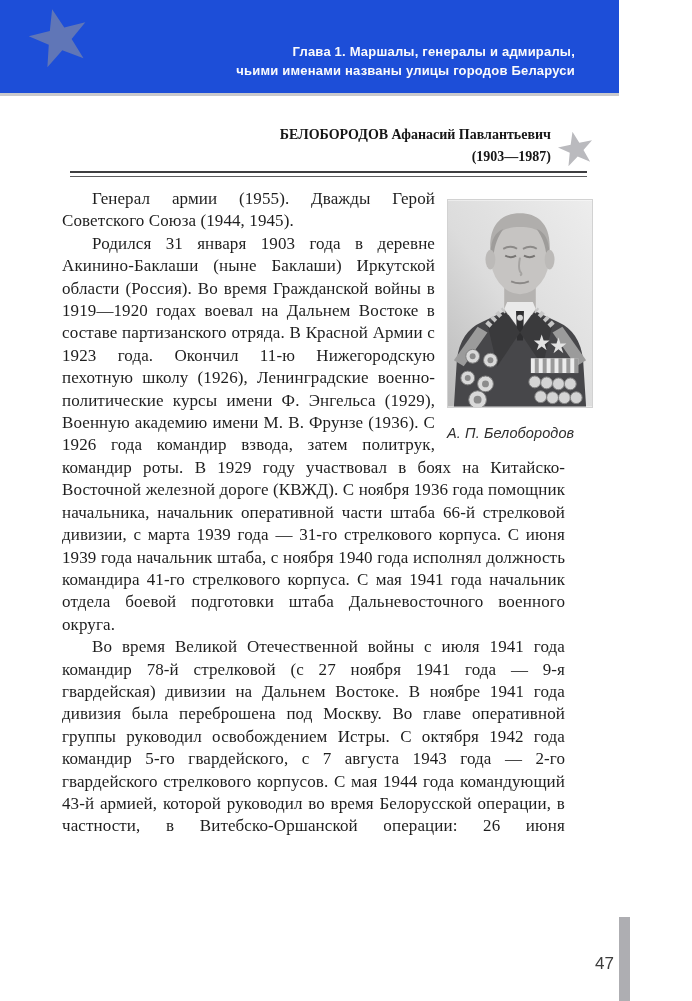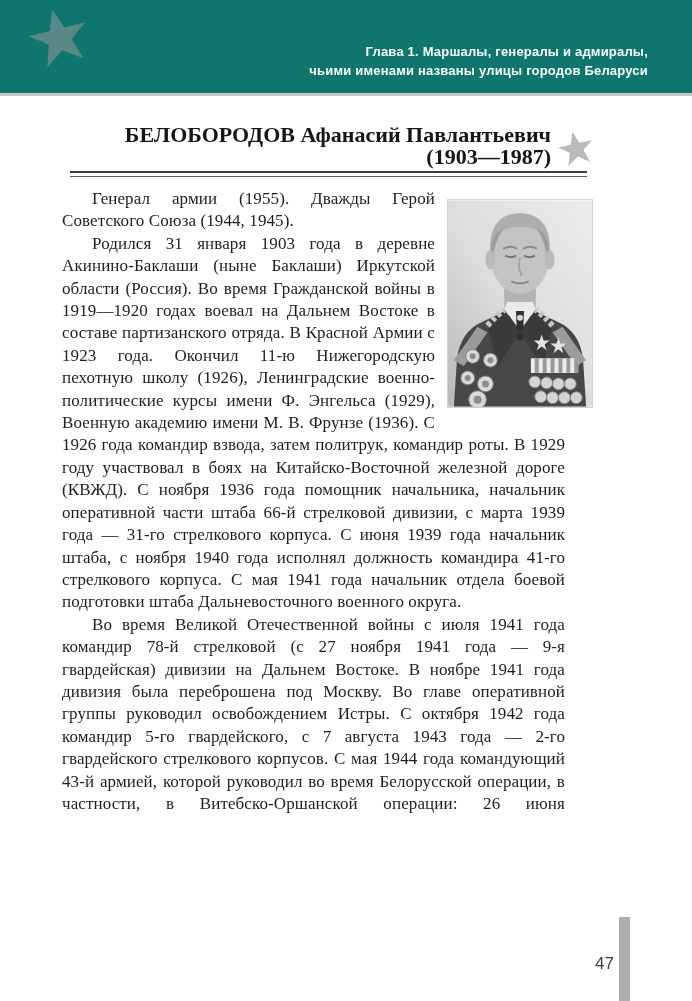--- a/index.html
+++ b/index.html
@@ -1,31 +1,31 @@
 <!DOCTYPE html>
 <html lang="ru"><head>
 <meta charset="utf-8">
 <style>
   html,body{margin:0;padding:0;background:#ffffff;}
   .page{position:relative;width:692px;height:1001px;background:#ffffff;overflow:hidden;
         font-family:"Liberation Serif", serif;}
 
   
-  .band{position:absolute;left:0;top:0;width:692px;height:96px;background:#0f766e;
+  .band{position:absolute;left:0;top:0;width:619px;height:96px;background:#1d4ed8;
         border-bottom:3px solid #c9c9cc;box-sizing:border-box;}
   .band-star{position:absolute;left:28px;top:6px;width:62px;height:62px;opacity:.55;
              transform:rotate(-14deg);}
   .band-text{position:absolute;right:44px;top:42px;text-align:right;
              font-family:"Liberation Sans", sans-serif;font-weight:bold;
              font-size:13px;line-height:19px;color:#fbfbfc;letter-spacing:.2px;}
 
   
   .title-block{position:absolute;left:62px;top:124px;width:533px;}
   .title-text{margin:0;padding-right:44px;text-align:right;font-weight:bold;
-              font-size:22px;line-height:21.5px;color:#161616;}
+              font-size:14px;line-height:21.5px;color:#161616;}
   .title-star{position:absolute;right:0;top:6px;width:38px;height:37px;
               transform:rotate(-12deg);}
   .double-rule{position:absolute;left:8px;top:47px;width:517px;height:3px;
                border-top:2px solid #3e3e40;border-bottom:1px solid #5c5c5e;}
 
   
   .body-text{position:absolute;left:62px;top:188px;width:503px;
              font-size:17px;line-height:22.4px;color:#1e1e1e;
              text-align:justify;letter-spacing:.1px;}
   .body-text p{margin:0;text-indent:30px;}
@@ -155,20 +155,21 @@
               <circle cx="100" cy="185" r="6"></circle>
             <circle cx="112" cy="186" r="6"></circle>
               <circle cx="124" cy="186" r="6"></circle>
             <circle cx="94" cy="199" r="6"></circle>
               <circle cx="106" cy="200" r="6"></circle>
             <circle cx="118" cy="200" r="6"></circle>
               <circle cx="130" cy="200" r="6"></circle>
           </g>
         </svg>
       </div>
+      <figcaption class="photo-caption">А. П. Белобородов</figcaption>
     </figure>
 
     <p>Генерал армии (1955). Дважды Герой Советского Союза (1944, 1945).</p>
     <p>Родился 31 января 1903 года в деревне Акинино-Баклаши (ныне Баклаши) Иркутской области (Россия). Во время Гражданской войны в 1919—1920 годах воевал на Дальнем Востоке в составе партизанского отряда. В Красной Армии с 1923 года. Окончил 11-ю Нижегородскую пехотную школу (1926), Ленинградские военно-политические курсы имени Ф. Энгельса (1929), Военную академию имени М. В. Фрунзе (1936). С 1926 года командир взвода, затем политрук, командир роты. В 1929 году участвовал в боях на Китайско-Восточной железной дороге (КВЖД). С ноября 1936 года помощник начальника, начальник оперативной части штаба 66-й стрелковой дивизии, с марта 1939 года — 31-го стрелкового корпуса. С июня 1939 года начальник штаба, с ноября 1940 года исполнял должность командира 41-го стрелкового корпуса. С мая 1941 года начальник отдела боевой подготовки штаба Дальневосточного военного округа.</p>
     <p class="continues">Во время Великой Отечественной войны с июля 1941 года командир 78-й стрелковой (с 27 ноября 1941 года — 9-я гвардейская) дивизии на Дальнем Востоке. В ноябре 1941 года дивизия была переброшена под Москву. Во главе оперативной группы руководил освобождением Истры. С октября 1942 года командир 5-го гвардейского, с 7 августа 1943 года — 2-го гвардейского стрелкового корпусов. С мая 1944 года командующий 43-й армией, которой руководил во время Белорусской операции, в частности, в Витебско-Оршанской операции: 26 июня</p>
   </main>
 
   <span class="page-number">47</span>
   <div class="edge-bar"></div>
 

